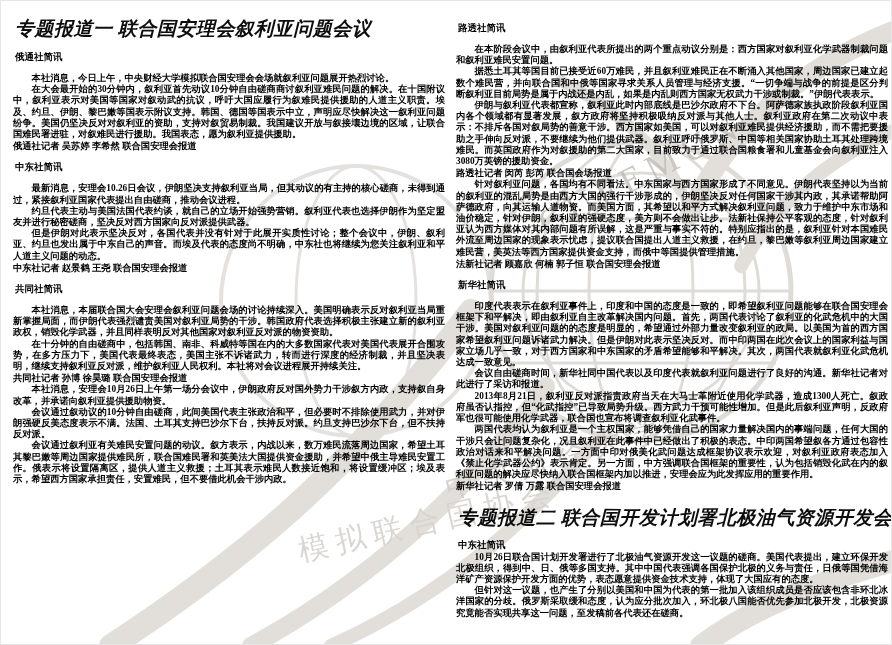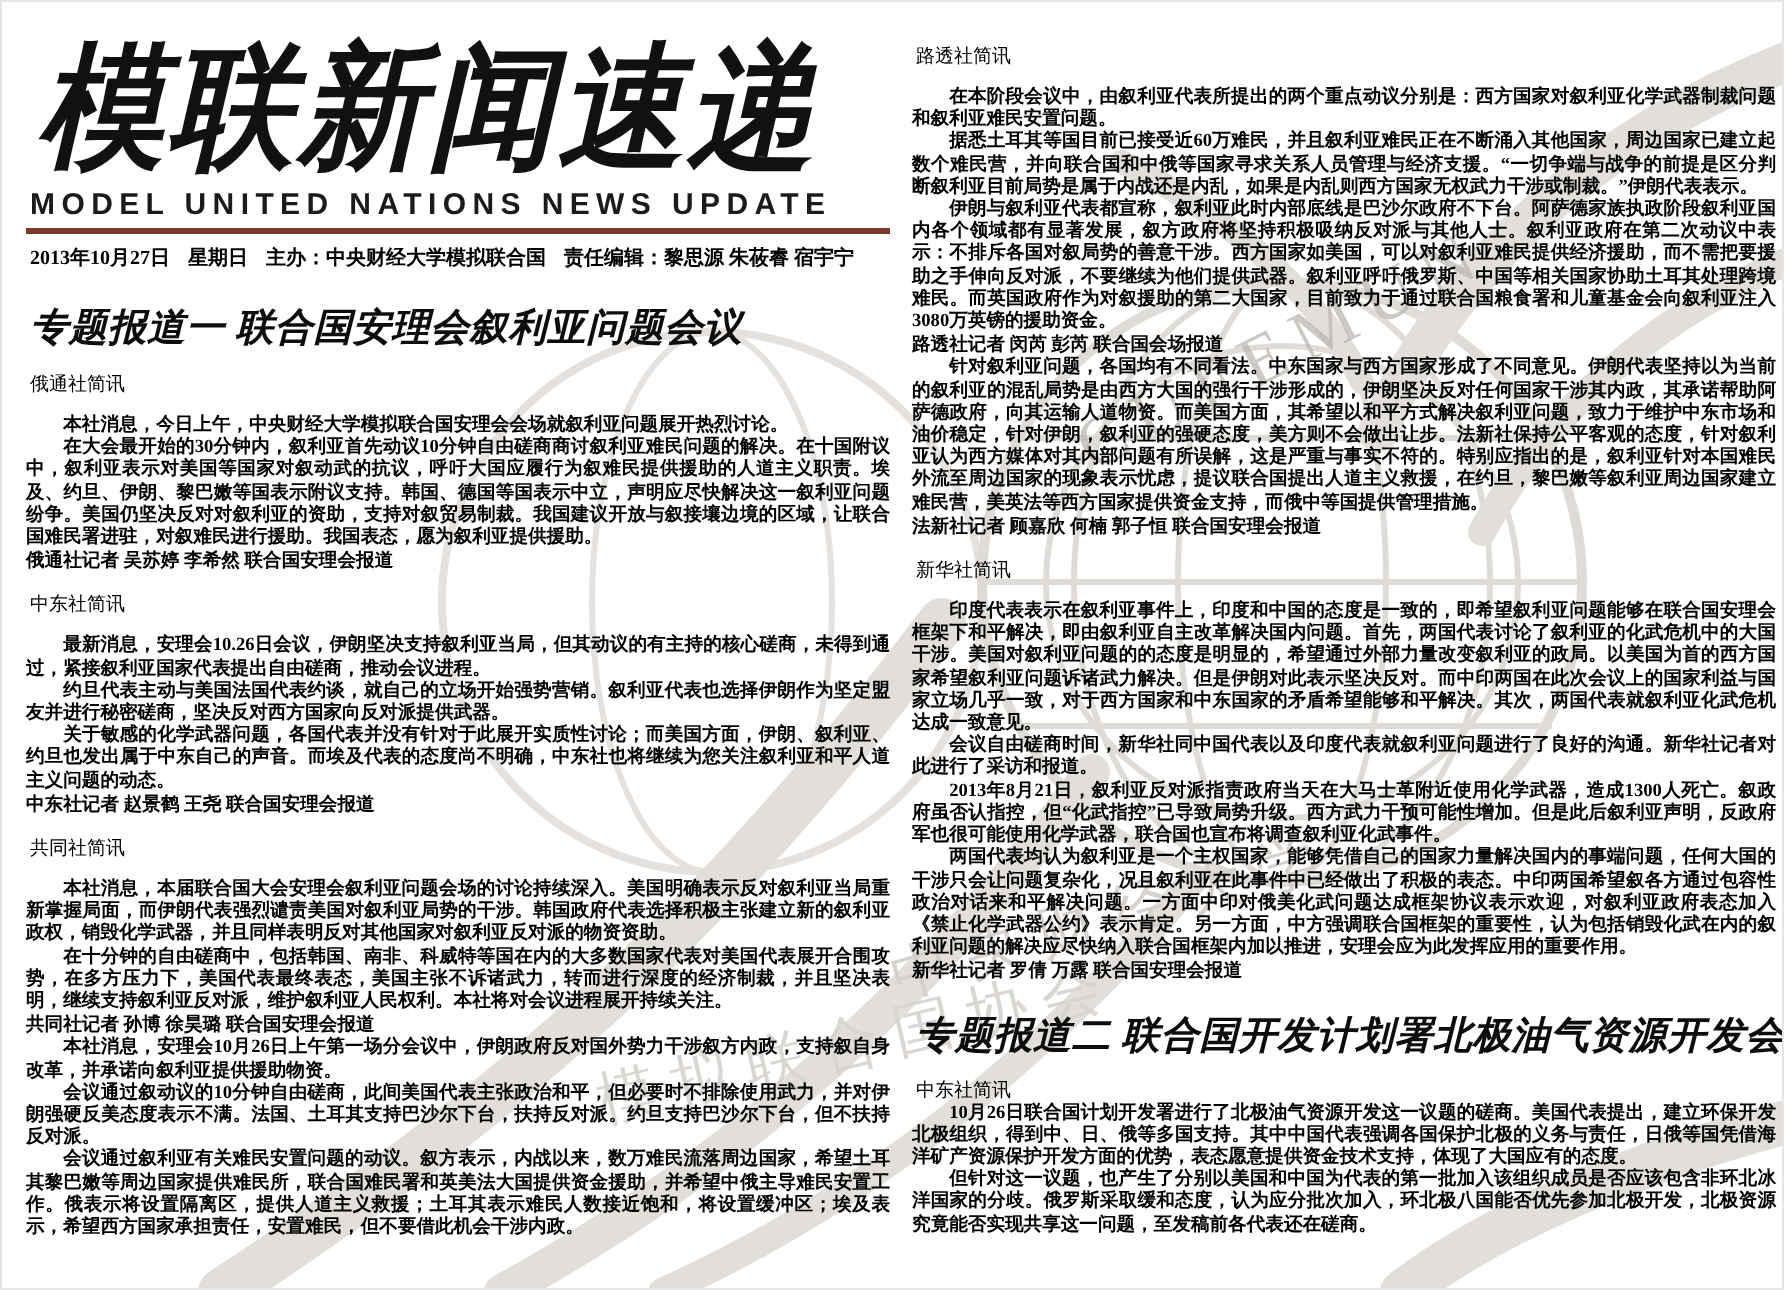--- a/index.html
+++ b/index.html
@@ -27,21 +27,21 @@
     font-size:10px;font-weight:700;white-space:nowrap;display:flex;gap:9px;
     margin-left:2px;
   }
 
   .headline{
     font-size:19px;font-weight:900;font-style:italic;letter-spacing:0.5px;
     margin:15px 0 8px 2px;white-space:nowrap;color:#0d0d0d;
   }
   .headline-2{margin:12px 0 6px 2px;}
 
-  .article h3{font-size:9.5px;font-weight:400;margin:9px 0 9px 2px;}
+  .article h3{font-size:9.5px;font-weight:700;margin:9px 0 9px 2px;}
   .article.tight h3{margin:8px 0 0 2px;}
   .article p{
     font-size:9.3px;line-height:11.2px;font-weight:700;margin:0;
     text-indent:2em;text-align:justify;
   }
   .article p.byline{text-indent:0;text-align:left;padding-right:4px;margin-top:1px;}
 </style>
 </head>
 <body>
 
@@ -70,46 +70,35 @@
       <path d="M892,560 C800,585 740,615 700,645" stroke-width="22"></path>
       <path d="M560,80 C620,110 660,150 680,190" stroke-width="12"></path>
     </g>
     <text transform="translate(545,235) rotate(-27)" font-family="Liberation Serif, serif" font-size="36" letter-spacing="7" fill="#bcb6b0" opacity="0.75">CUFEMUN</text>
     <text transform="translate(448,498) rotate(-16)" font-family="Liberation Serif, serif" font-size="30" letter-spacing="8" fill="#d3cec9" opacity="0.9">中央财经大学</text>
     <text transform="translate(300,560) rotate(-13)" font-family="Liberation Serif, serif" font-size="30" letter-spacing="8" fill="#d7d3ce" opacity="0.9">模拟联合国协会</text>
   </svg>
 
   <div class="col col-left">
 
-    <header>
-      <div class="masthead-cn">模联新闻速递</div>
-      <div class="masthead-en">MODEL UNITED NATIONS NEWS UPDATE</div>
-      <div class="masthead-rule"></div>
-      <div class="dateline">
-        <span>2013年10月27日</span>
-        <span>星期日</span>
-        <span>主办：中央财经大学模拟联合国</span>
-        <span>责任编辑：黎思源 朱莜睿 宿宇宁</span>
-      </div>
-    </header>
 
     <h2 class="headline">专题报道一 联合国安理会叙利亚问题会议</h2>
 
     <section class="article">
       <h3>俄通社简讯</h3>
       <p>本社消息，今日上午，中央财经大学模拟联合国安理会会场就叙利亚问题展开热烈讨论。</p>
       <p>在大会最开始的30分钟内，叙利亚首先动议10分钟自由磋商商讨叙利亚难民问题的解决。在十国附议中，叙利亚表示对美国等国家对叙动武的抗议，呼吁大国应履行为叙难民提供援助的人道主义职责。埃及、约旦、伊朗、黎巴嫩等国表示附议支持。韩国、德国等国表示中立，声明应尽快解决这一叙利亚问题纷争。美国仍坚决反对对叙利亚的资助，支持对叙贸易制裁。我国建议开放与叙接壤边境的区域，让联合国难民署进驻，对叙难民进行援助。我国表态，愿为叙利亚提供援助。</p>
       <p class="byline">俄通社记者 吴苏婷 李希然 联合国安理会报道</p>
     </section>
 
     <section class="article">
       <h3>中东社简讯</h3>
       <p>最新消息，安理会10.26日会议，伊朗坚决支持叙利亚当局，但其动议的有主持的核心磋商，未得到通过，紧接叙利亚国家代表提出自由磋商，推动会议进程。</p>
       <p>约旦代表主动与美国法国代表约谈，就自己的立场开始强势营销。叙利亚代表也选择伊朗作为坚定盟友并进行秘密磋商，坚决反对西方国家向反对派提供武器。</p>
-      <p>关于敏感的化学武器问题，各国代表并没有针对于此展开实质性讨论；而美国方面，伊朗、叙利亚、约旦也发出属于中东自己的声音。而埃及代表的态度尚不明确，中东社也将继续为您关注叙利亚和平人道主义问题的动态。</p>
+      <p>但是伊朗对此表示坚决反对，各国代表并没有针对于此展开实质性讨论；整个会议中，伊朗、叙利亚、约旦也发出属于中东自己的声音。而埃及代表的态度尚不明确，中东社也将继续为您关注叙利亚和平人道主义问题的动态。</p>
       <p class="byline">中东社记者 赵景鹤 王尧 联合国安理会报道</p>
     </section>
 
     <section class="article">
       <h3>共同社简讯</h3>
       <p>本社消息，本届联合国大会安理会叙利亚问题会场的讨论持续深入。美国明确表示反对叙利亚当局重新掌握局面，而伊朗代表强烈谴责美国对叙利亚局势的干涉。韩国政府代表选择积极主张建立新的叙利亚政权，销毁化学武器，并且同样表明反对其他国家对叙利亚反对派的物资资助。</p>
       <p>在十分钟的自由磋商中，包括韩国、南非、科威特等国在内的大多数国家代表对美国代表展开合围攻势，在多方压力下，美国代表最终表态，美国主张不诉诸武力，转而进行深度的经济制裁，并且坚决表明，继续支持叙利亚反对派，维护叙利亚人民权利。本社将对会议进程展开持续关注。</p>
       <p class="byline">共同社记者 孙博 徐昊璐 联合国安理会报道</p>
     </section>
 

